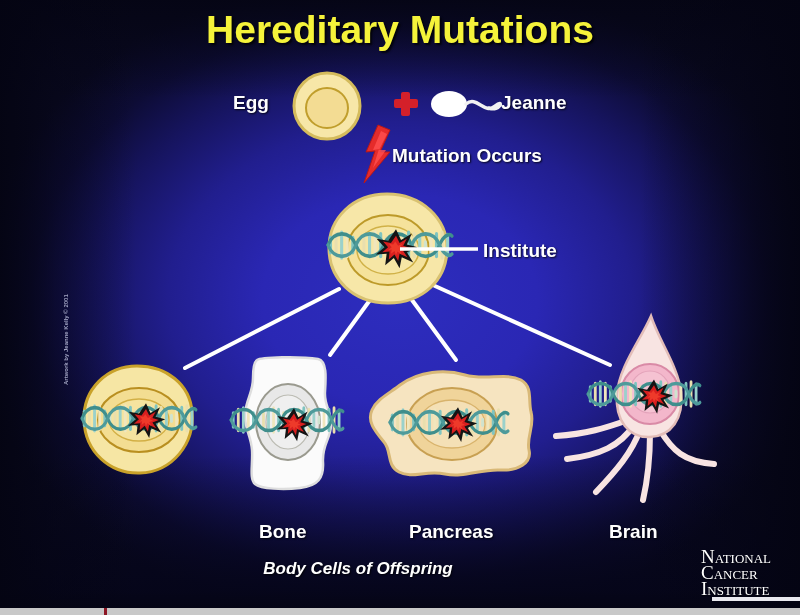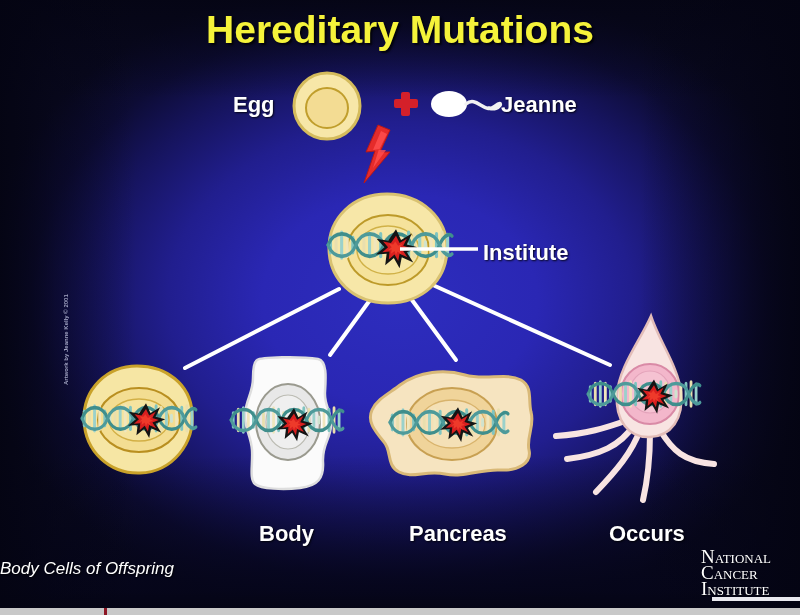--- a/index.html
+++ b/index.html
@@ -64,39 +64,40 @@
     font-weight: bold;
     color: #f5f33a;
     letter-spacing: 0px;
     text-shadow: 2px 2px 2px rgba(0,0,0,0.75);
     white-space: nowrap;
   }
   .lbl {
     position: absolute;
     color: #ffffff;
     font-weight: bold;
-    font-size: 22px;
+    font-size: 19px;
     text-shadow: 1px 1px 2px rgba(0,0,0,0.8);
     white-space: nowrap;
   }
   #lbl-egg      { left: 233px;  top: 92px;  }
   #lbl-sperm    { left: 501px;  top: 92px;  }
   #lbl-mutocc   { left: 392px;  top: 145px; }
   #lbl-fert     { left: 172px;  top: 240px; }
   #lbl-mut      { left: 483px;  top: 240px; }
   #lbl-repro    { left: 71px;   top: 521px; }
   #lbl-bone     { left: 259px;  top: 521px; }
   #lbl-panc     { left: 409px;  top: 521px; text-align: center; }
   #lbl-brain    { left: 609px;  top: 521px; }
   #lbl-body {
     position: absolute;
     left: 0; top: 559px;
     width: 716px;
+    text-align: center;
     color: #ffffff;
-    font-weight: normal;
+    font-weight: bold;
     font-style: italic;
     font-size: 17px;
     text-shadow: 1px 1px 2px rgba(0,0,0,0.8);
   }
   #credit {
     position: absolute;
     left: 63px; top: 365px;
     width: 110px;
     color: #b9bcd8;
     font-size: 6px;
@@ -304,25 +305,26 @@
     </g>
     <g transform="translate(654,396) scale(0.63)">
       <use href="#mutStar"></use>
     </g>
   </svg>
 
   <div id="title">Hereditary Mutations</div>
 
   <div class="lbl" id="lbl-egg">Egg</div>
   <div class="lbl" id="lbl-sperm">Jeanne</div>
+  <div class="lbl" id="lbl-mutocc">Mutation Occurs</div>
   <div class="lbl" id="lbl-mut">Institute</div>
 
-  <div class="lbl" id="lbl-bone">Body</div>
+  <div class="lbl" id="lbl-bone">Bone</div>
   <div class="lbl" id="lbl-panc">Pancreas</div>
-  <div class="lbl" id="lbl-brain">Occurs</div>
+  <div class="lbl" id="lbl-brain">Brain</div>
 
   <div id="lbl-body">Body Cells of Offspring</div>
 
   <div id="credit">Artwork by Jeanne Kelly © 2001</div>
 
   <div id="nci">
     <div>National</div>
     <div>Cancer</div>
     <div>Institute</div>
   </div>

